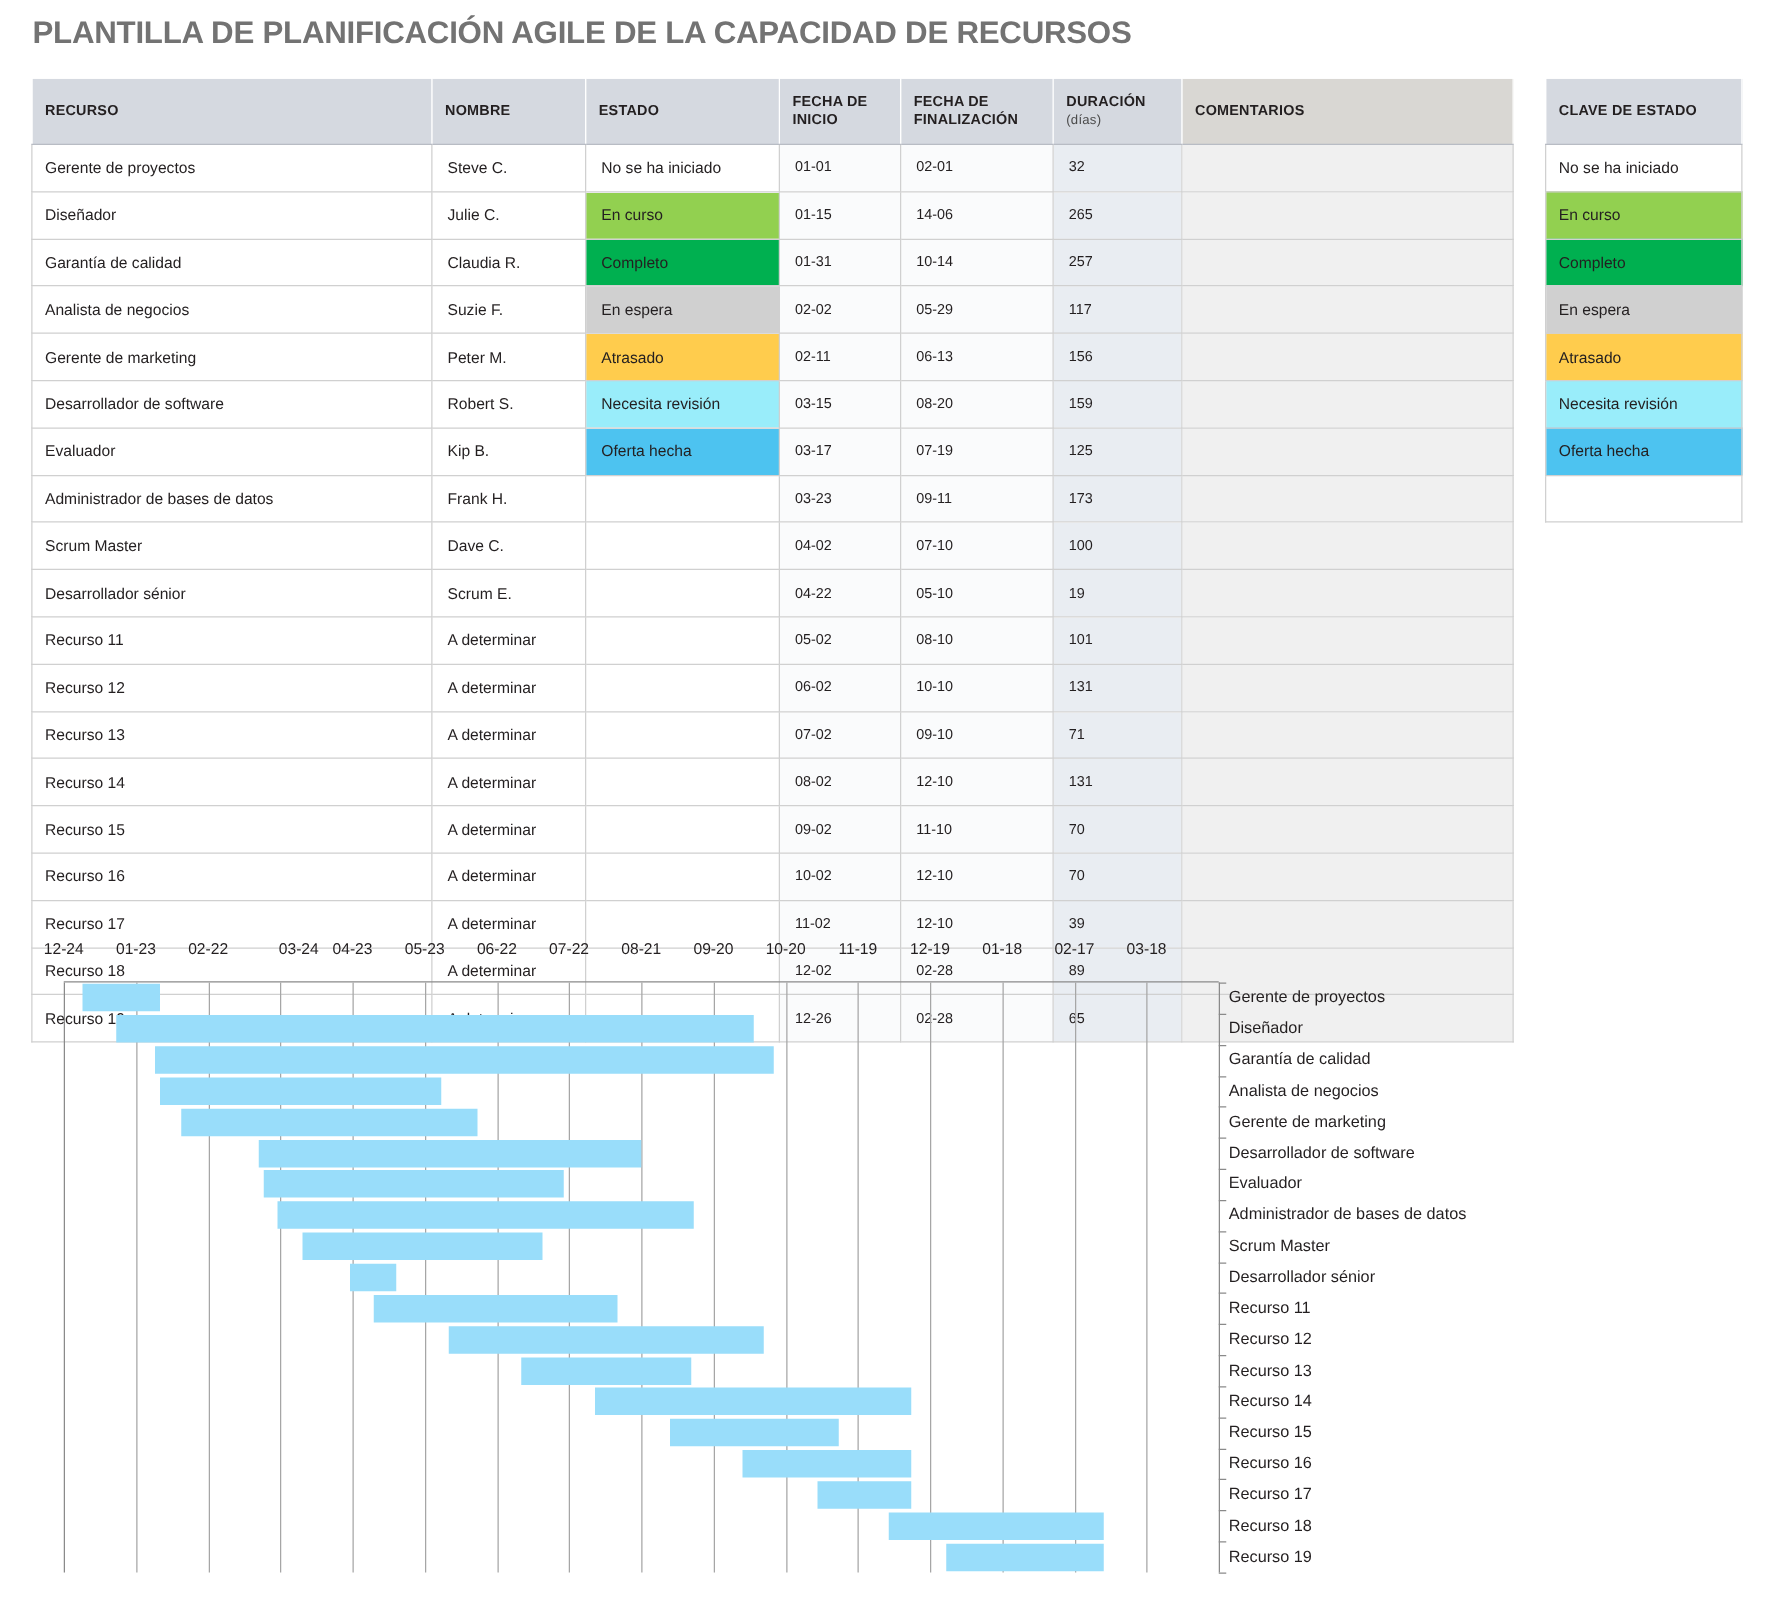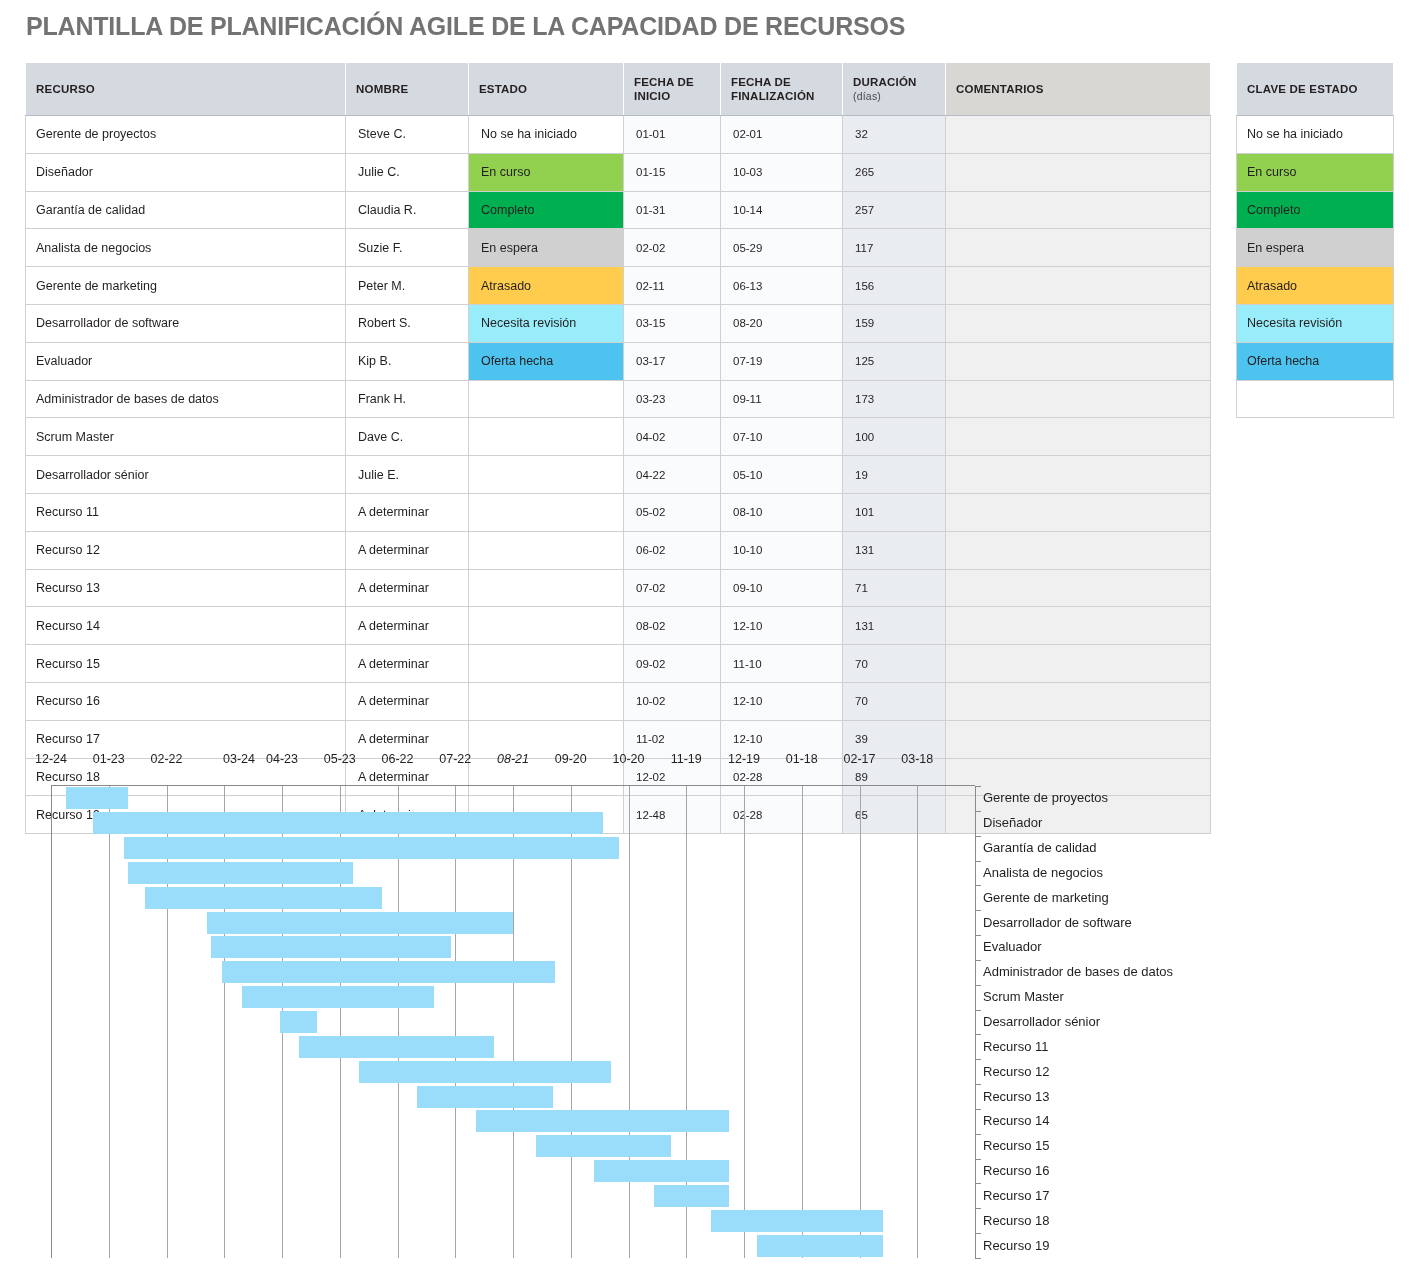--- a/index.html
+++ b/index.html
@@ -262,21 +262,21 @@
           <td class="td-date">01-01</td>
           <td class="td-date">02-01</td>
           <td class="td-duracion">32</td>
           <td class="td-coment"></td>
         </tr>
         <tr>
           <td>Diseñador</td>
           <td class="td-nombre">Julie C.</td>
           <td class="td-estado" style="background: rgb(146, 208, 80);">En curso</td>
           <td class="td-date">01-15</td>
-          <td class="td-date">10-03</td>
+          <td class="td-date">14-06</td>
           <td class="td-duracion">265</td>
           <td class="td-coment"></td>
         </tr>
         <tr>
           <td>Garantía de calidad</td>
           <td class="td-nombre">Claudia R.</td>
           <td class="td-estado" style="background: rgb(0, 176, 80);">Completo</td>
           <td class="td-date">01-31</td>
           <td class="td-date">10-14</td>
           <td class="td-duracion">257</td>
@@ -331,21 +331,21 @@
           <td>Scrum Master</td>
           <td class="td-nombre">Dave C.</td>
           <td class="td-estado"></td>
           <td class="td-date">04-02</td>
           <td class="td-date">07-10</td>
           <td class="td-duracion">100</td>
           <td class="td-coment"></td>
         </tr>
         <tr>
           <td>Desarrollador sénior</td>
-          <td class="td-nombre">Julie E.</td>
+          <td class="td-nombre">Scrum E.</td>
           <td class="td-estado"></td>
           <td class="td-date">04-22</td>
           <td class="td-date">05-10</td>
           <td class="td-duracion">19</td>
           <td class="td-coment"></td>
         </tr>
         <tr>
           <td>Recurso 11</td>
           <td class="td-nombre">A determinar</td>
           <td class="td-estado"></td>
@@ -414,21 +414,21 @@
           <td class="td-estado"></td>
           <td class="td-date">12-02</td>
           <td class="td-date">02-28</td>
           <td class="td-duracion">89</td>
           <td class="td-coment"></td>
         </tr>
         <tr>
           <td>Recurso 19</td>
           <td class="td-nombre">A determinar</td>
           <td class="td-estado"></td>
-          <td class="td-date">12-48</td>
+          <td class="td-date">12-26</td>
           <td class="td-date">02-28</td>
           <td class="td-duracion">65</td>
           <td class="td-coment"></td>
         </tr>
       </tbody>
   </table>
 </div>
 
 <div class="key-wrap">
   <table class="key-table">
@@ -469,21 +469,21 @@
 <div class="gantt">
   <div class="gantt-axis-labels" id="gantt-axis-labels">
       <span class="tick-label" style="left: 51px;">12-24</span>
       <span class="tick-label" style="left: 108.75px;">01-23</span>
       <span class="tick-label" style="left: 166.5px;">02-22</span>
       <span class="tick-label" style="left: 239px;">03-24</span>
       <span class="tick-label" style="left: 282px;">04-23</span>
       <span class="tick-label" style="left: 339.75px; text-align: right;">05-23</span>
       <span class="tick-label" style="left: 397.5px;">06-22</span>
       <span class="tick-label" style="left: 455.25px;">07-22</span>
-      <span class="tick-label" style="left: 513px; font-style: italic;">08-21</span>
+      <span class="tick-label" style="left: 513px;">08-21</span>
       <span class="tick-label" style="left: 570.75px;">09-20</span>
       <span class="tick-label" style="left: 628.5px;">10-20</span>
       <span class="tick-label" style="left: 686.25px;">11-19</span>
       <span class="tick-label" style="left: 744px;">12-19</span>
       <span class="tick-label" style="left: 801.75px;">01-18</span>
       <span class="tick-label" style="left: 859.5px;">02-17</span>
       <span class="tick-label" style="left: 917.25px;">03-18</span>
     </div>
   <div class="plot" id="gantt-plot">
     <div class="axis-left"></div>

